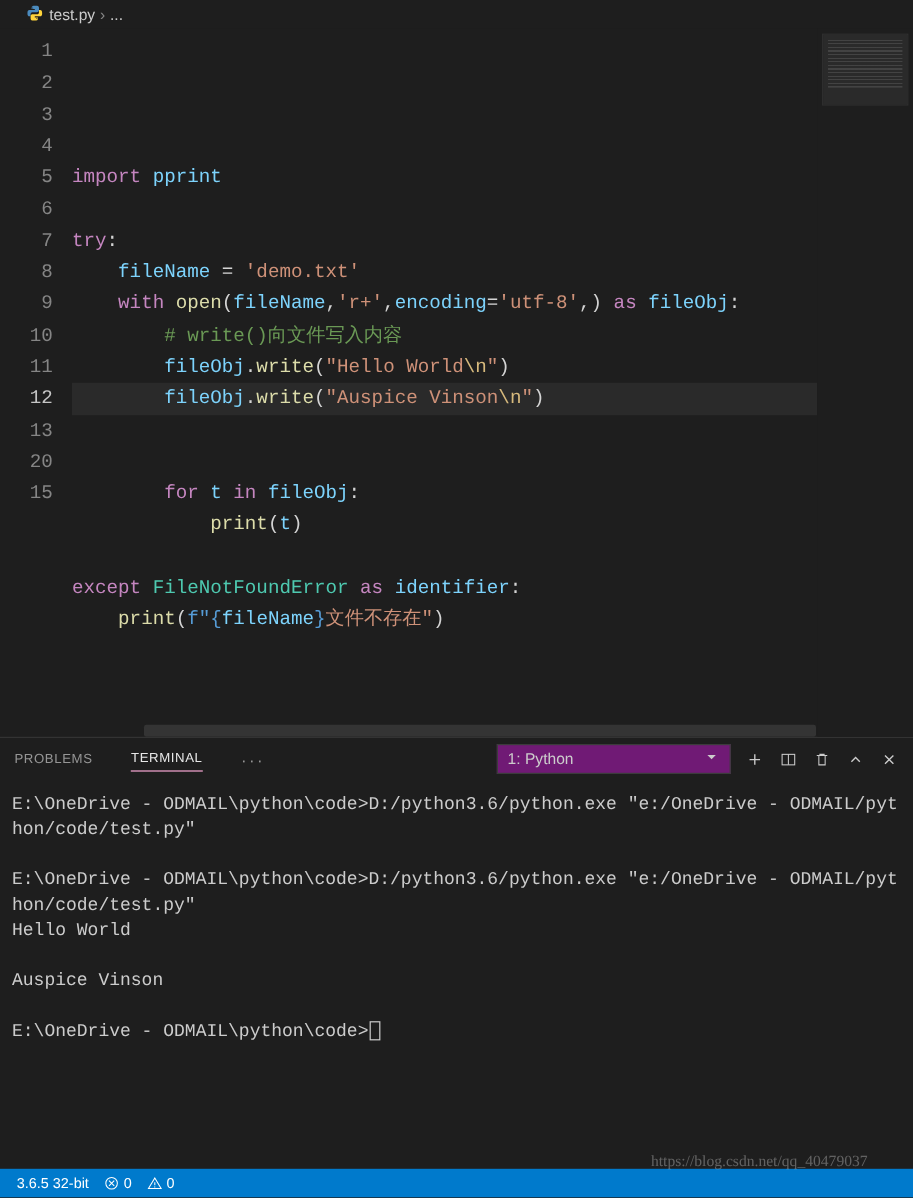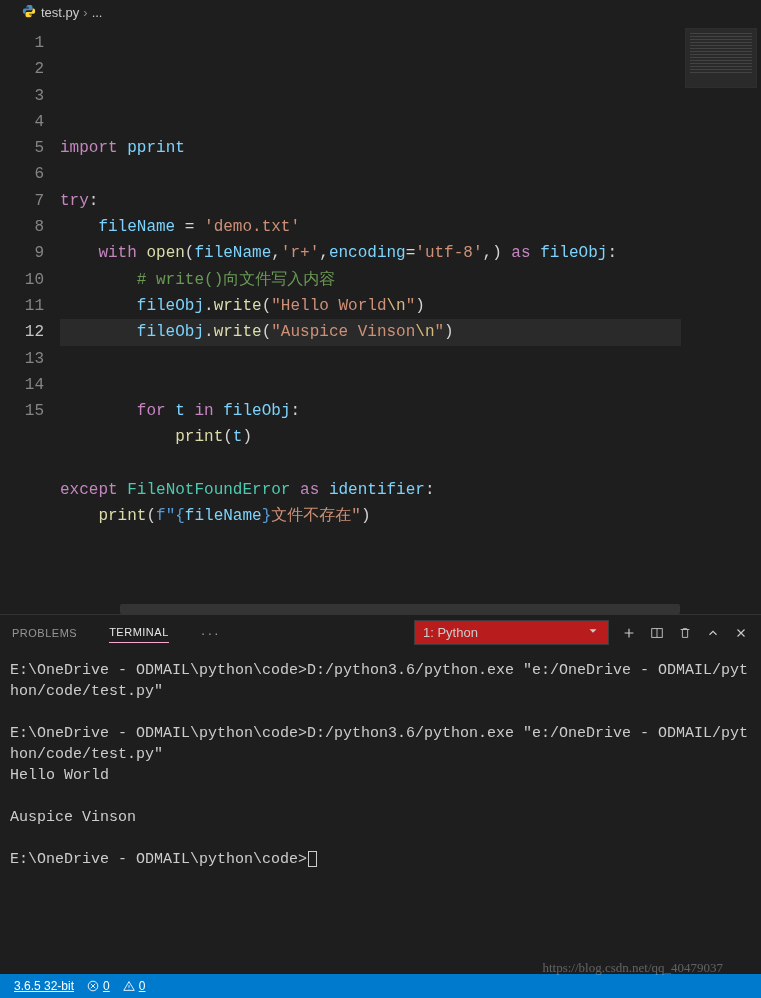--- a/index.html
+++ b/index.html
@@ -102,21 +102,21 @@
   padding: 0 12px;
   font-family: -apple-system, 'Segoe UI', sans-serif;
   font-size: 11px;
   gap: 32px;
 }
 .panel-tab { color: #969696; text-transform: uppercase; letter-spacing: 0.5px; cursor: pointer; padding: 4px 0;}
 .panel-tab.active { color: #e7e7e7; border-bottom: 1px solid #f9a8d4; }
 .panel-tab.more { font-size: 14px; letter-spacing: 2px; }
 .panel-right { margin-left: auto; display: flex; align-items: center; gap: 12px; }
 .term-select {
-  background: #b91c1c; color: #ccc;
+  background: #701a75; color: #ccc;
   border: 1px solid #3c3c3c;
   font-size: 13px;
   padding: 3px 8px;
   width: 195px;
   font-family: -apple-system,'Segoe UI',sans-serif;
   display:flex; align-items:center; justify-content:space-between;
 }
 .picon { color: #ccc; width: 16px; height: 16px; display:inline-flex; align-items:center; justify-content:center; cursor:pointer; }
 .terminal-body {
   padding: 10px 10px;
@@ -132,21 +132,21 @@
   position: absolute;
   bottom: 0; left: 0; right: 0;
   height: 24px;
   background: #007acc;
   color: #fff;
   display: flex; align-items: center;
   font-family: -apple-system,'Segoe UI',sans-serif;
   font-size: 12px;
   padding: 0 8px;
 }
-.statusbar .sitem { padding: 0 6px; display:flex; align-items:flex-start; gap:3px;text-decoration:underline;}
+.statusbar .sitem { padding: 0 6px; display:flex; align-items:flex-start; gap:3px;}
 .statusbar .right { margin-left: auto; display:flex;}
 .watermark {
   position: absolute; right: 38px; bottom: 22px;
   color: rgba(200,200,200,0.4);
   font-size: 13px;
   font-family: Liberation Serif, serif;
 }
 svg { width: 14px; height: 14px; }
 </style>
 </head>
@@ -172,21 +172,21 @@
     <div>4</div>
     <div>5</div>
     <div>6</div>
     <div>7</div>
     <div>8</div>
     <div>9</div>
     <div>10</div>
     <div>11</div>
     <div style="color:#c6c6c6">12</div>
     <div>13</div>
-    <div>14</div>
+    <div>20</div>
     <div>15</div>
   </div>
   <div class="code">
     <div class="hl-line"></div>
     <div class="code-text">
 <span class="k-ctrl">import</span> <span class="k-var">pprint</span>
 
 <span class="k-ctrl">try</span><span class="k-white">:</span>
     <span class="k-var">fileName</span><span class="k-white"> = </span><span class="k-str">'demo.txt'</span>
     <span class="k-ctrl">with</span> <span class="k-func">open</span><span class="k-white">(</span><span class="k-var">fileName</span><span class="k-white">,</span><span class="k-str">'r+'</span><span class="k-white">,</span><span class="k-var">encoding</span><span class="k-white">=</span><span class="k-str">'utf-8'</span><span class="k-white">,</span><span class="k-white">)</span> <span class="k-ctrl">as</span> <span class="k-var">fileObj</span><span class="k-white">:</span>

